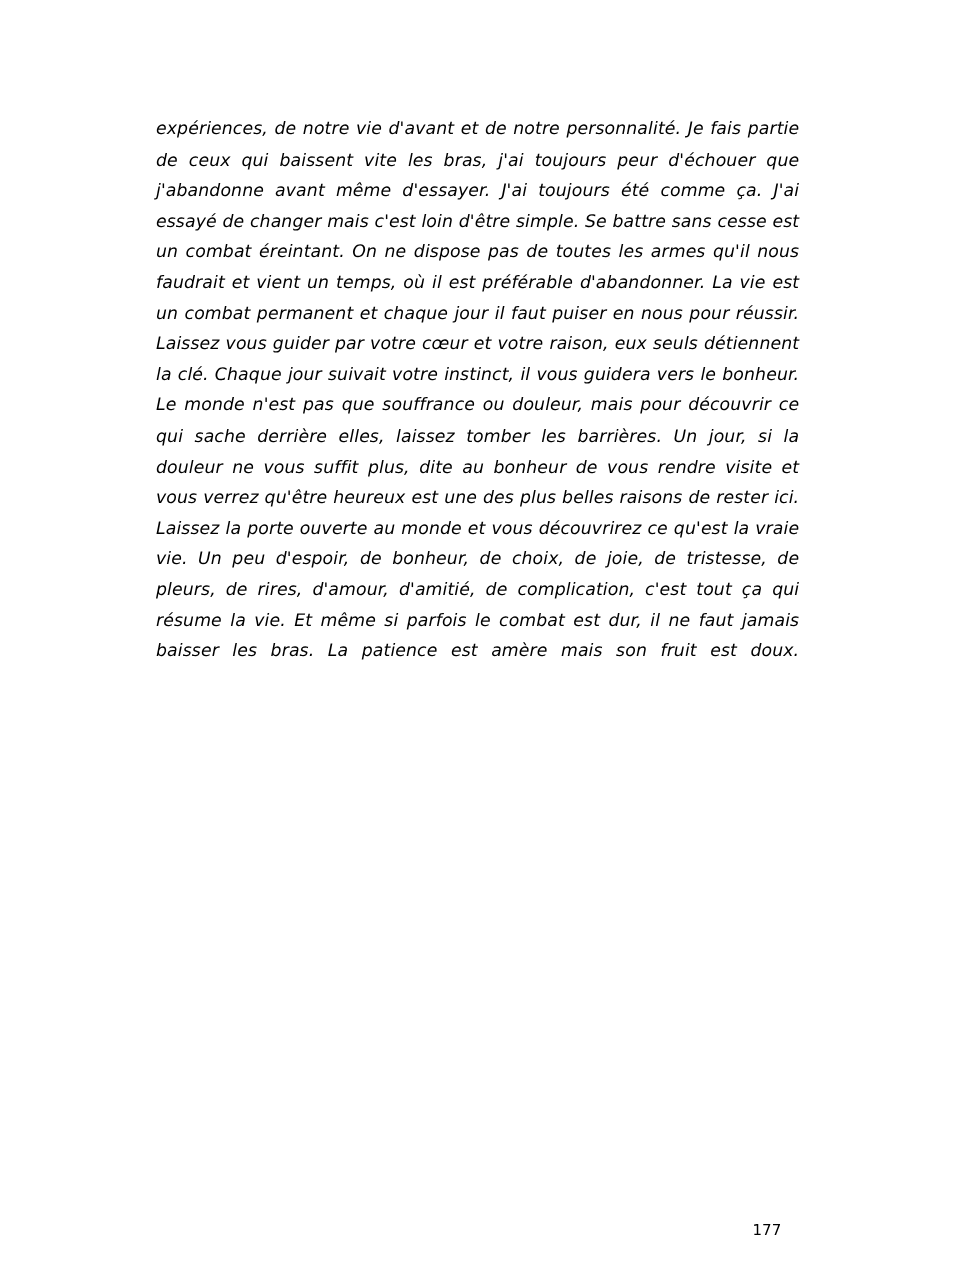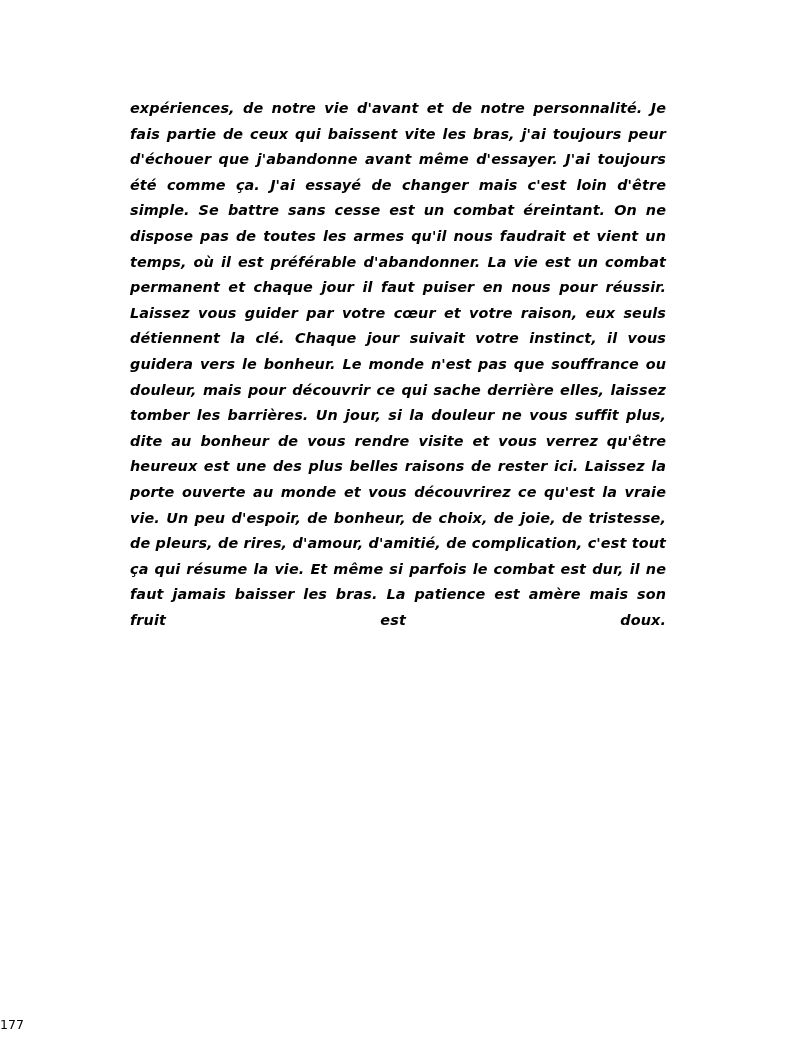--- a/index.html
+++ b/index.html
@@ -33,34 +33,33 @@
     font-size: 14.4px;
     line-height: 25.6px;
     text-align: justify;
     text-justify: inter-word;
     color: #000000;
     letter-spacing: 0.1px;
   }
   .text-block p {
     margin: 0;
     text-align: justify;
-    font-weight: bold;
   }
   
   .text-block p:after {
     content: "";
     display: inline-block;
     width: 100%;
   }
   .page-number {
     position: absolute;
     left: 0;
     top: 1017px;
     width: 651px;
-    text-align: left;
+    text-align: right;
     font-family: "DejaVu Sans", sans-serif;
     font-size: 12.5px;
     font-style: normal;
     color: #000000;
   }
 </style>
 </head>
 <body>
 
 <div class="page">

